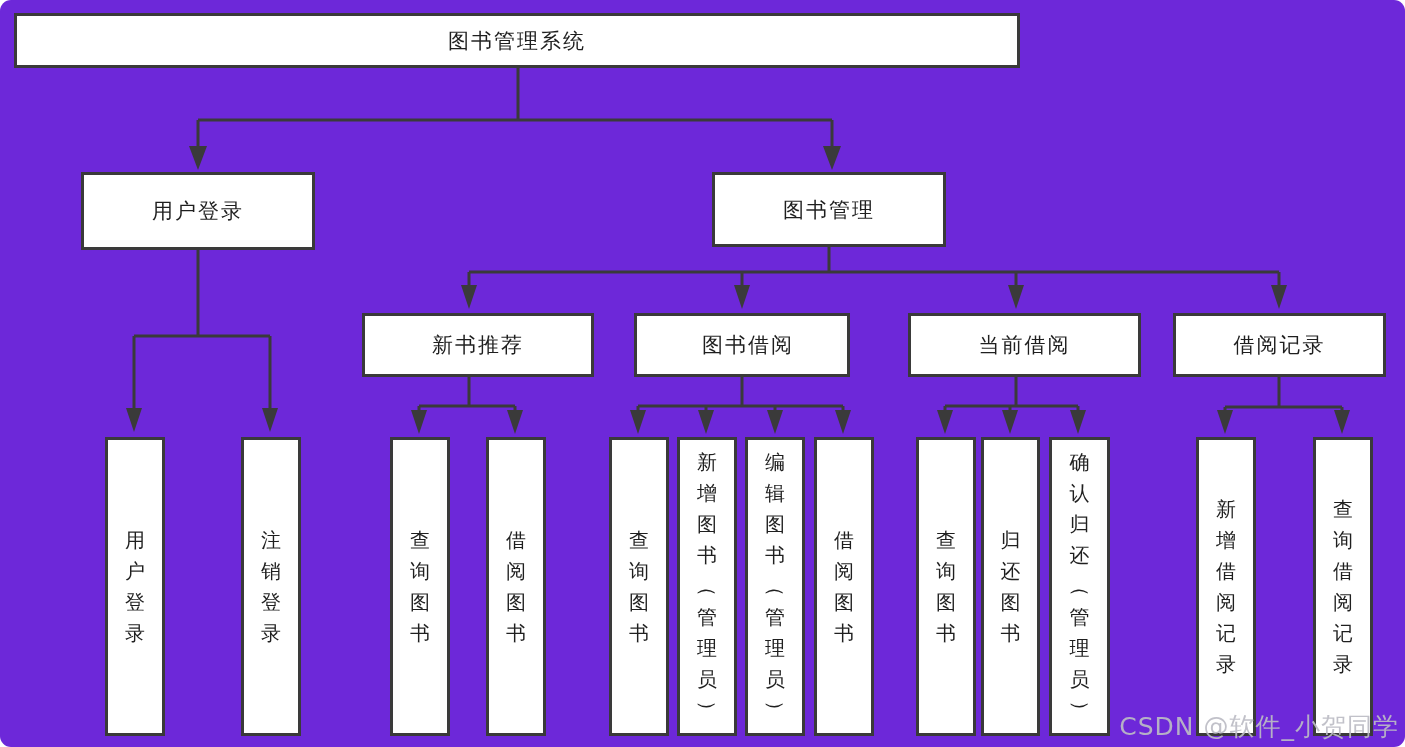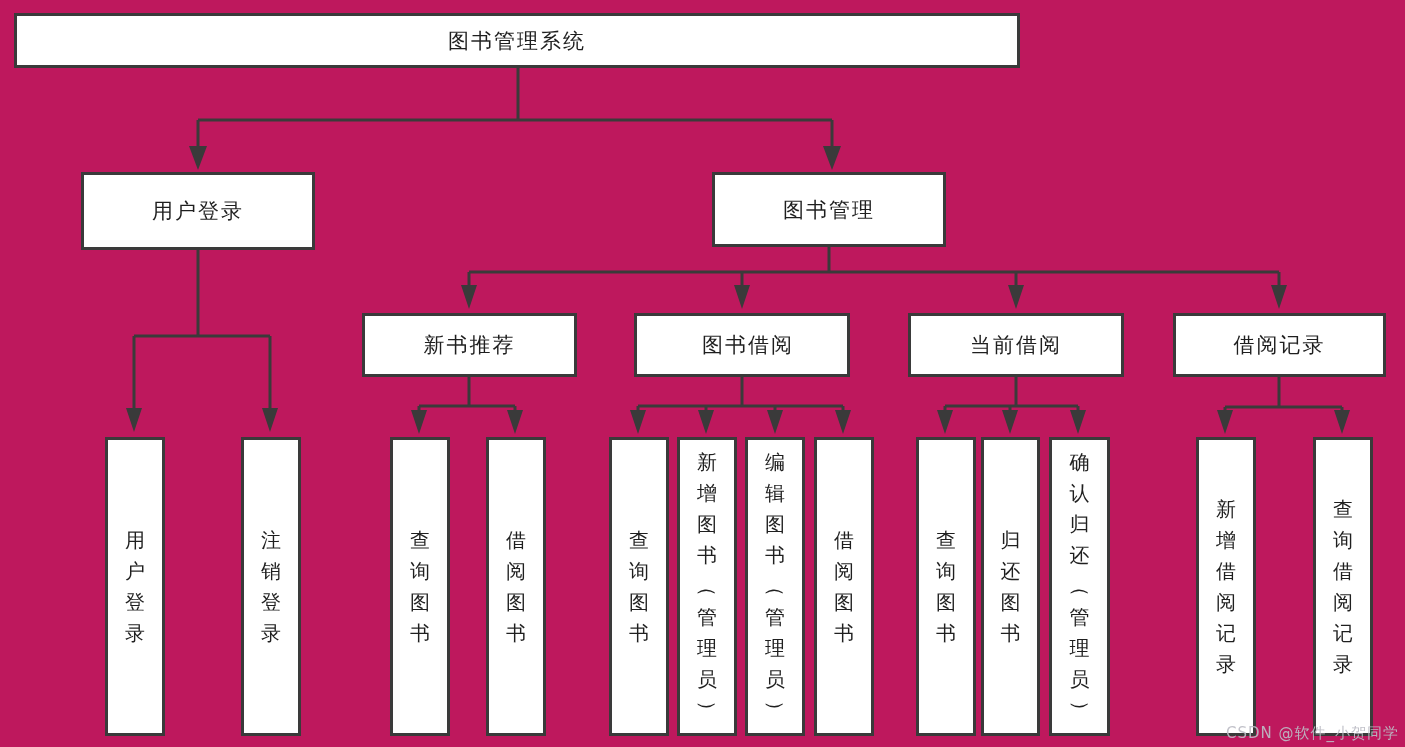--- a/index.html
+++ b/index.html
@@ -1,23 +1,24 @@
 <!DOCTYPE html>
 <html><head>
 <meta charset="utf-8">
 <style>
   html, body { margin: 0; padding: 0; background: #ffffff; }
   .canvas {
     position: relative;
     width: 1405px;
     height: 747px;
-    background: #be185d;
+    background: #6d28d9;
     overflow: hidden;
     font-family: "DejaVu Sans", "Liberation Sans", sans-serif;
     color: #1f1f1f;
+    border-radius: 11px;
   }
   svg.connectors {
     position: absolute;
     left: 0; top: 0;
     width: 1405px; height: 747px;
   }
   svg.connectors path {
     stroke: #3a3a3a;
     stroke-width: 3;
     fill: none;
@@ -57,21 +58,21 @@
     line-height: 31px;
     text-align: center;
   }
   .leaf .vtext span.rot {
     transform: rotate(90deg);
   }
   .watermark {
     position: absolute;
     right: 6px;
     bottom: 4px;
-    font-size: 15px;
+    font-size: 25px;
     letter-spacing: 1px;
     color: rgba(188, 188, 196, 0.92);
     white-space: nowrap;
   }
 </style>
 </head>
 <body>
 
 <div class="canvas">
 
@@ -122,27 +123,27 @@
     <span class="hlabel">图书管理系统</span>
   </div>
 
   <div class="node" style="left:81px; top:172px; width:234px; height:78px;">
     <span class="hlabel">用户登录</span>
   </div>
   <div class="node" style="left:712px; top:172px; width:234px; height:75px;">
     <span class="hlabel">图书管理</span>
   </div>
 
-  <div class="node" style="left:362px; top:313px; width:215px; height:64px;">
+  <div class="node" style="left:362px; top:313px; width:232px; height:64px;">
     <span class="hlabel">新书推荐</span>
   </div>
   <div class="node" style="left:634px; top:313px; width:216px; height:64px;padding-left:12px;">
     <span class="hlabel">图书借阅</span>
   </div>
-  <div class="node" style="left:908px; top:313px; width:216px; height:64px;">
+  <div class="node" style="left:908px; top:313px; width:233px; height:64px;">
     <span class="hlabel">当前借阅</span>
   </div>
   <div class="node" style="left:1173px; top:313px; width:213px; height:64px;">
     <span class="hlabel">借阅记录</span>
   </div>
 
   <div class="node leaf" style="left:105px; top:437px; width:60px; height:299px;">
     <span class="vtext">
         <span>用</span>
         <span>户</span>

